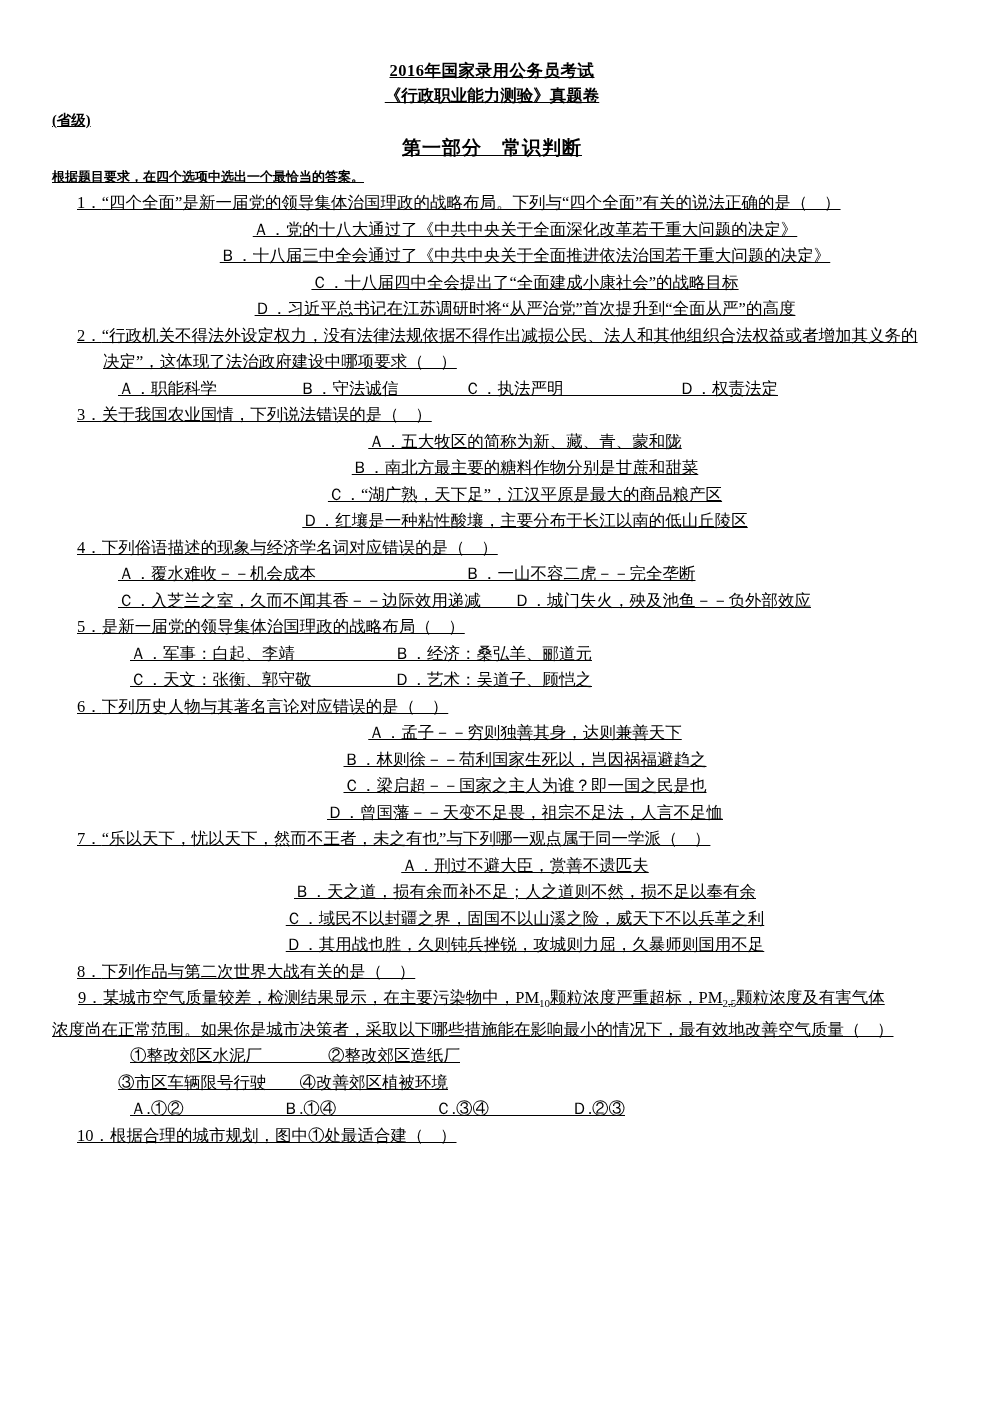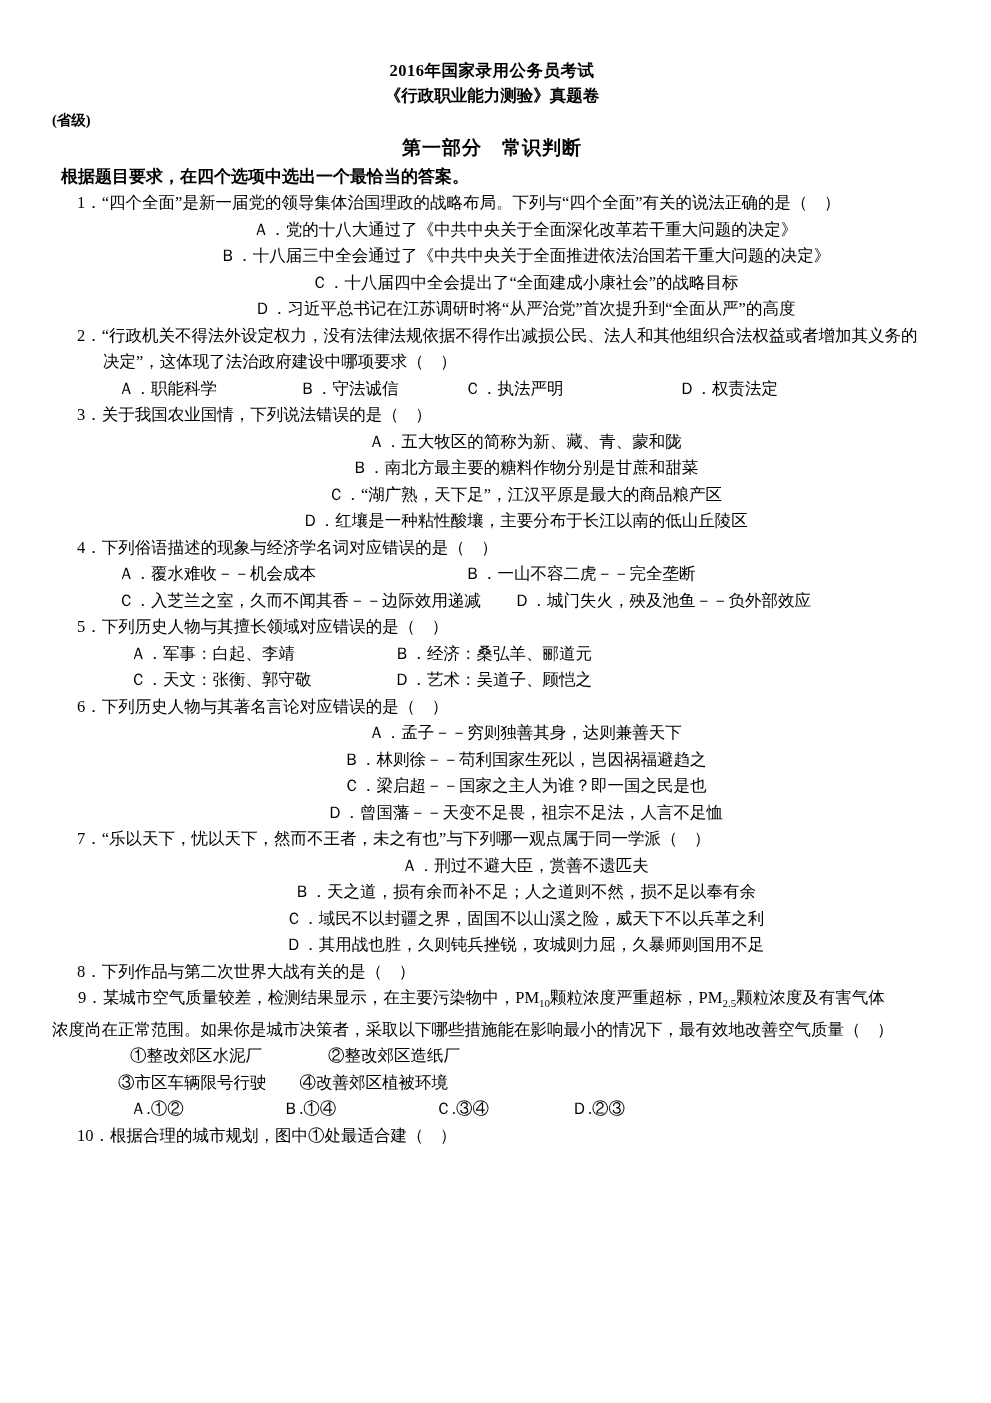--- a/index.html
+++ b/index.html
@@ -12,20 +12,21 @@
     min-height: 1403px;
     font-family: "Liberation Serif", "DejaVu Serif", serif;
     color: #000000;
   }
   .page {
     width: 984px;
     min-height: 1403px;
     box-sizing: border-box;
     padding: 58px 52px 20px 52px;
     position: relative;
+    text-decoration: underline;
   }
   .hdr {
     text-align: center;
     font-weight: bold;
     font-size: 16.5px;
     line-height: 25px;
     letter-spacing: 0.5px;
   }
   .hdr-line2 {
     text-align: center;
@@ -41,24 +42,24 @@
   .part-title {
     text-align: center;
     font-weight: bold;
     font-size: 19px;
     line-height: 30px;
     letter-spacing: 1px;
     margin-top: 1px;
   }
   .instr {
     font-weight: bold;
-    font-size: 17px;
+    font-size: 13px;
     line-height: 27px;
     margin-top: 0px;
-    margin-left: 9px;
+    margin-left: 0px;
   }
   .q {
     font-size: 16.5px;
     line-height: 26.5px;
     margin-top: 0px;
   }
   .q-stem {
     text-indent: 0;
     padding-left: 26px;
     text-indent: -26px;
@@ -132,21 +133,21 @@
   <div class="q">
     <div class="q-stem">
       <span>4．</span><span>下列俗语描述的现象与经济学名词对应错误的是（　）</span>
     </div>
     <div class="opt-row">Ａ．覆水难收－－机会成本　　　　　　　　　Ｂ．一山不容二虎－－完全垄断</div>
     <div class="opt-row">Ｃ．入芝兰之室，久而不闻其香－－边际效用递减　　Ｄ．城门失火，殃及池鱼－－负外部效应</div>
   </div>
 
   <div class="q">
     <div class="q-stem">
-      <span>5．</span><span>下列历史人物与其擅长领域对应错误的是（　）</span>
+      <span>5．</span><span>是新一届党的领导集体治国理政的战略布局（　）</span>
     </div>
     <div class="opt-row opt-ind">Ａ．军事：白起、李靖　　　　　　Ｂ．经济：桑弘羊、郦道元</div>
     <div class="opt-row opt-ind">Ｃ．天文：张衡、郭守敬　　　　　Ｄ．艺术：吴道子、顾恺之</div>
   </div>
 
   <div class="q">
     <div class="q-stem">
       <span>6．</span><span>下列历史人物与其著名言论对应错误的是（　）</span>
     </div>
     <div class="opt">Ａ．孟子－－穷则独善其身，达则兼善天下</div>

